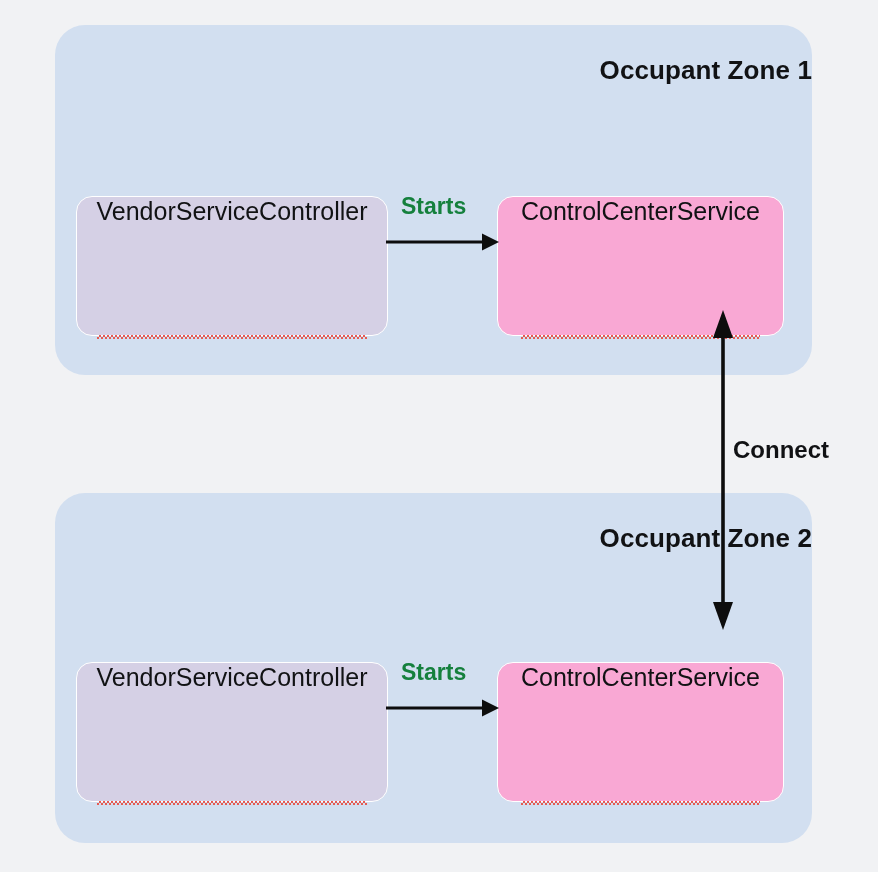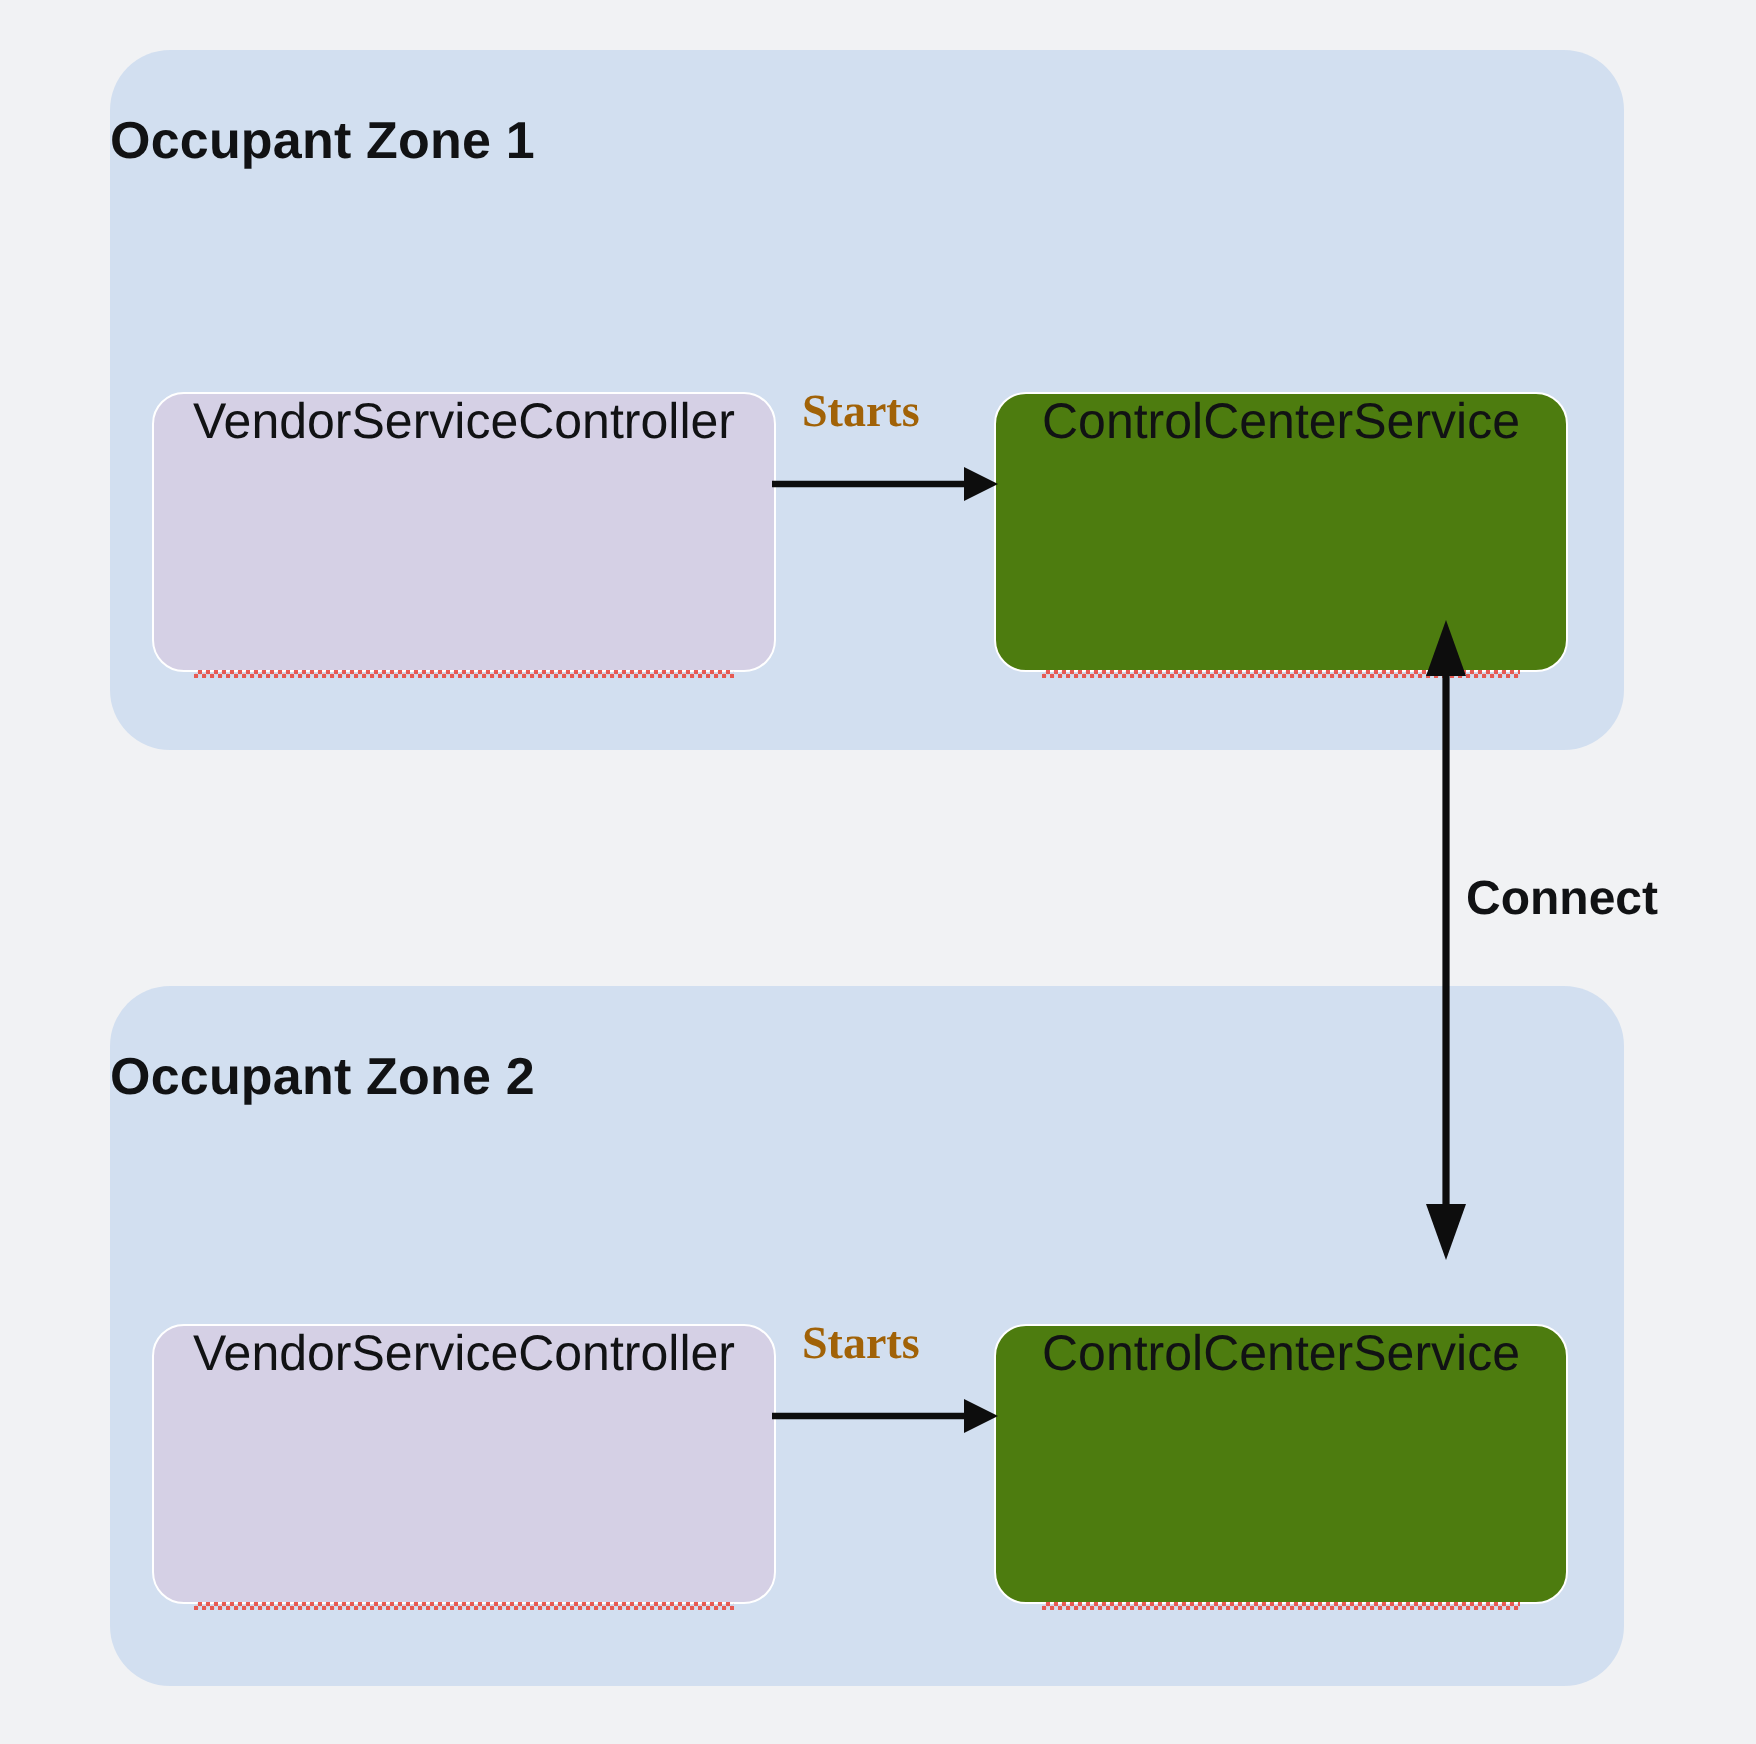--- a/index.html
+++ b/index.html
@@ -25,38 +25,38 @@
     box-sizing: border-box;
   }
   #zone-1 { left: 55px;  top: 25px;  width: 757px; height: 350px; }
   #zone-2 { left: 55px;  top: 493px; width: 757px; height: 350px; padding-left: 13px; }
 
   .zone-title {
     position: absolute;
     left: 0;
     right: 0;
     top: 30px;
-    text-align: left;
+    text-align: right;
     font-size: 26px;
     font-weight: bold;
     color: #111214;
     letter-spacing: 0.1px;
   }
 
   .node {
     position: absolute;
     border-radius: 16px;
     border: 1.5px solid #ffffff;
     box-sizing: border-box;
     display: flex;
     justify-content: center;
     margin-top: 24px;
   }
   .node-purple { background: #d5d0e5; }
-  .node-green  { background: #4d7c0f; }
+  .node-green  { background: #f9a8d4; }
 
   .node-label {
     font-size: 25px;
     color: #111214;
     white-space: nowrap;
     position: relative;
     padding-bottom: 2px;
   }
   
   .node-label::after {
@@ -78,23 +78,22 @@
   #node-vendor-1 { left: 76px;  top: 172px; width: 312px; height: 140px; }
   #node-control-1{ left: 497px; top: 172px; width: 287px; height: 140px; }
   
   #node-vendor-2 { left: 76px;  top: 638px; width: 312px; height: 140px; }
   #node-control-2{ left: 497px; top: 638px; width: 287px; height: 140px; }
 
   .edge-label {
     position: absolute;
     font-size: 23px;
     font-weight: bold;
-    color: #a16207;
+    color: #15803d;
     white-space: nowrap;
-    font-family: Liberation Serif, serif;
   }
   #starts-label-1 { left: 401px; top: 193px; }
   #starts-label-2 { left: 401px; top: 659px; }
 
   .connect-label {
     position: absolute;
     left: 733px;
     top: 436px;
     font-size: 24px;
     font-weight: bold;

